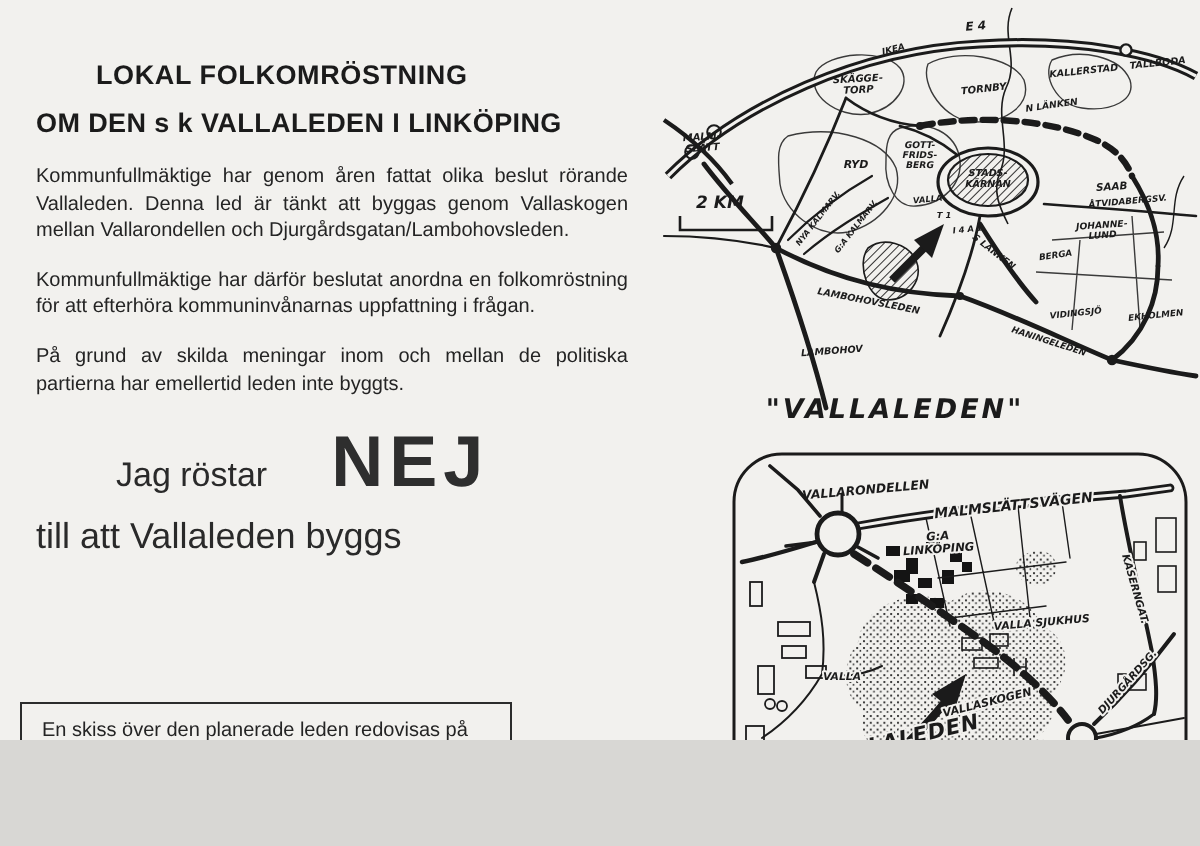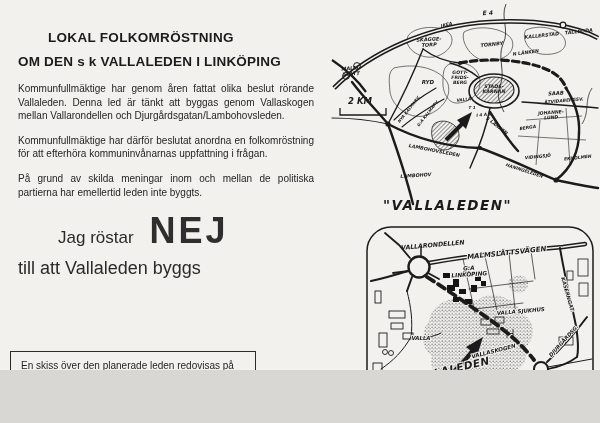--- a/index.html
+++ b/index.html
@@ -6,21 +6,21 @@
   .page{
     position:relative;width:600px;height:370px;overflow:hidden;
     background:#f2f1ee;color:#1b1b1b;
     font-family:"Liberation Sans",sans-serif;
   }
   
   .left-col{position:absolute;left:18px;top:30px;width:296px;}
   .h1{font-size:13.5px;font-weight:bold;letter-spacing:.3px;margin:0 0 9px 30px;}
   .h2{font-size:13.5px;font-weight:bold;letter-spacing:.2px;margin:0 0 13px 0;}
   .para{font-size:10px;line-height:1.36;text-align:justify;margin:0 0 11px 0;color:#242424;}
-  .vote-row{display:flex;align-items:baseline;gap:16px;margin:16px 0 0 40px;}
+  .vote-row{display:flex;align-items:baseline;gap:32px;margin:16px 0 0 40px;}
   .vote-prefix{font-size:17px;color:#2a2a2a;}
   .vote-word{font-size:36px;font-weight:bold;letter-spacing:3px;line-height:.9;color:#2e2e2e;}
   .vote-suffix{font-size:18px;text-align:left;margin-top:10px;color:#2a2a2a;}
   .note-box{
     position:absolute;left:10px;top:351px;width:224px;
     border:1.5px solid #2c2c2c;padding:7px 10px;background:#f2f1ee;
     font-size:10px;line-height:1.32;color:#242424;
   }
   
   .map-top{position:absolute;left:330px;top:0;}

